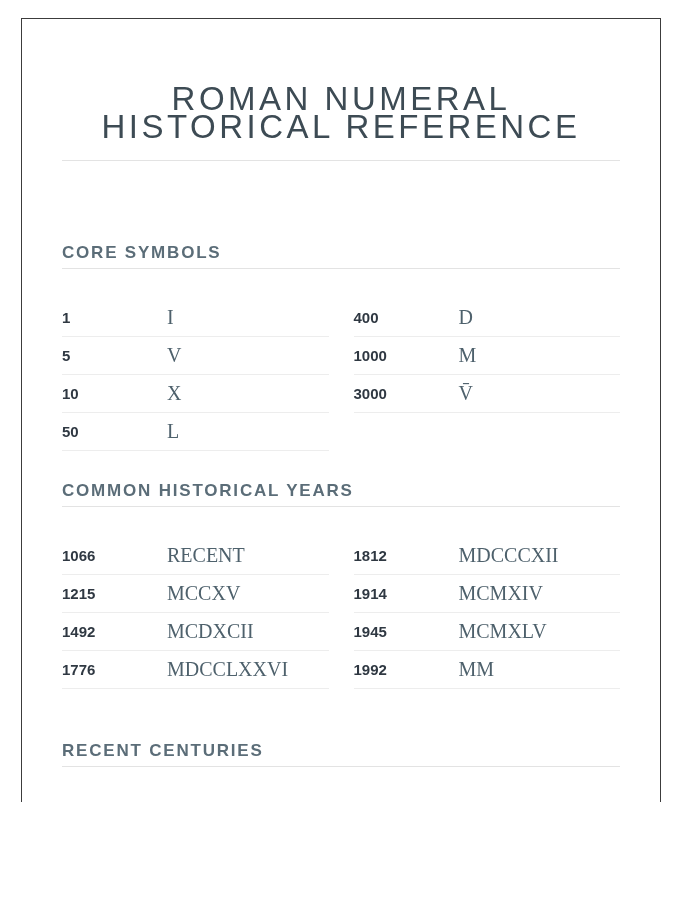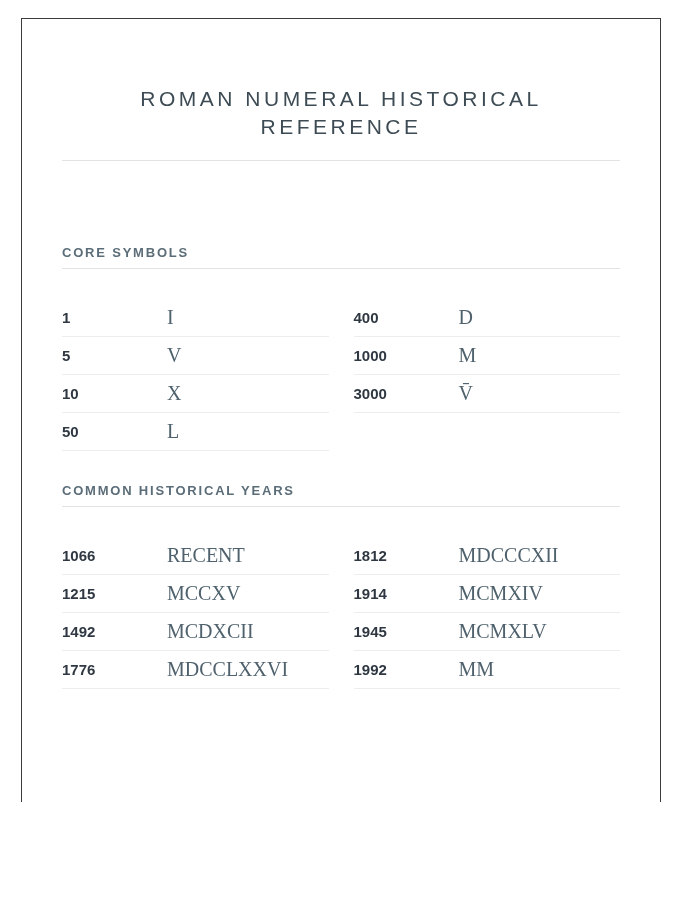--- a/index.html
+++ b/index.html
@@ -7,27 +7,27 @@
                font-family: "Liberation Sans", sans-serif; }
   .frame {
     position: absolute; left: 21px; top: 18px;
     width: 640px; height: 784px;
     border: 1px solid #3c3c3c; border-bottom: none;
     background: #ffffff; overflow: hidden;
   }
   .content { padding: 0 40px; }
   .page-title {
     margin-top: 66px;
-    font-size: 21px; font-weight: 300; letter-spacing: 3.5px;
+    font-size: 33px; font-weight: 300; letter-spacing: 3.5px;
     color: #3d4b54; text-align: center; line-height: 28px;
     font-family: "Liberation Sans", sans-serif;
   }
   .title-divider { border: none; border-top: 1px solid #e3e3e3; margin-top: 19px; }
   .section-heading {
-    font-size: 13px; font-weight: bold; letter-spacing: 1.8px;
+    font-size: 17px; font-weight: bold; letter-spacing: 1.8px;
     color: #5b6d78; line-height: 16px;
   }
   .section-divider { border: none; border-top: 1px solid #e3e3e3; margin-top: 7px; }
   .section-core    { margin-top: 84px; }
   .section-years   { margin-top: 32px; }
   .section-recent  { margin-top: 54px; }
   .table-grid {
     display: grid; grid-template-columns: 1fr 1fr; column-gap: 25px;
     margin-top: 30px;
   }
@@ -128,15 +128,19 @@
             <span class="roman-numeral">MCMXLV</span>
           </div>
           <div class="table-row">
             <span class="arabic-value">1992</span>
             <span class="roman-numeral">MM</span>
           </div>
         </div>
       </div>
     </div>
 
+    <div class="section section-recent">
+      <div class="section-heading">RECENT CENTURIES</div>
+      <hr class="section-divider">
+    </div>
 
   </div>
 </div>
 
 </body></html>

